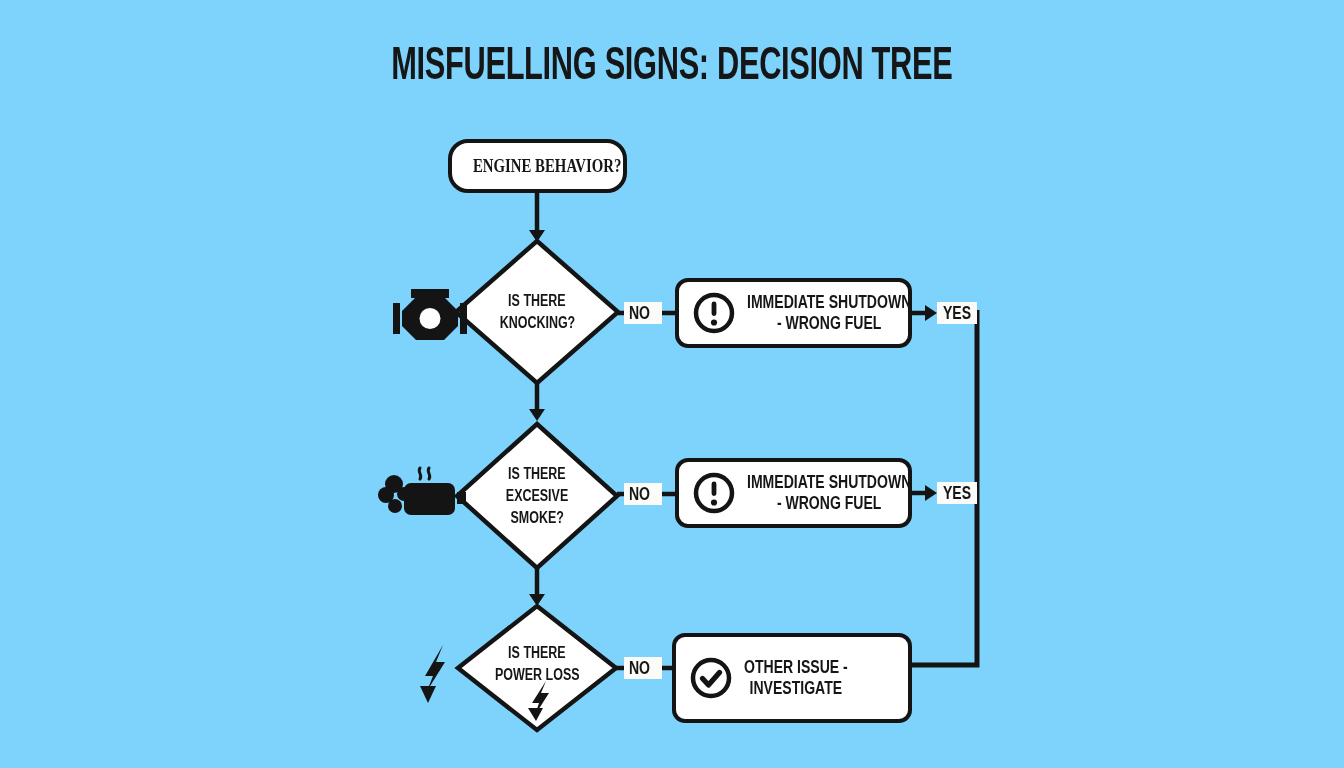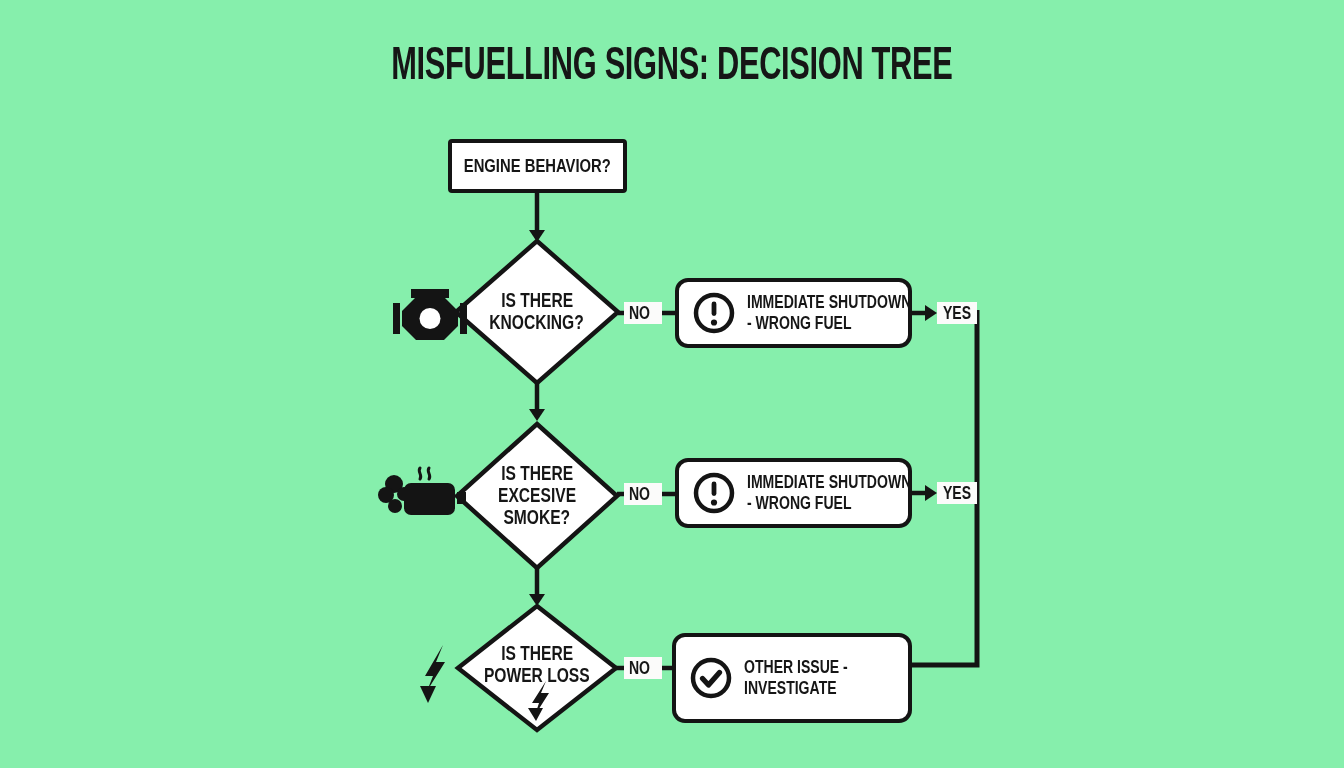--- a/index.html
+++ b/index.html
@@ -3,21 +3,21 @@
 <meta charset="utf-8">
 <style>
   html,body{margin:0;padding:0;}
   body{
     font-family:"Liberation Sans", sans-serif;
     background:#ffffff;
   }
   .canvas{
     position:relative;
     width:1344px;height:768px;
-    background:#86efac;
+    background:#7dd3fc;
     overflow:hidden;
     color:#141414;
   }
   svg.wires{position:absolute;left:0;top:0;z-index:1;}
   .cond{ 
     font-weight:bold;
     color:#161616;
     white-space:nowrap;
   }
   .title{
@@ -33,40 +33,40 @@
   }
   .node{
     position:absolute;z-index:2;
     box-sizing:border-box;
     background:#ffffff;
     border:4px solid #141414;
     display:flex;align-items:center;
   }
   .start-box{
     left:448px;top:139px;width:179px;height:54px;
-    border-radius:4px;justify-content:center;
+    border-radius:20px;font-family:Liberation Serif, serif;
   }
   .start-box .cond{font-size:19px;transform:scaleX(0.78);transform-origin:center center;}
   .outcome{
     border-radius:13px;
-    padding-left:13px;gap:11px;
+    padding-left:13px;gap:11px;text-align:center;
   }
   .outcome-1{left:675px;top:278px;width:237px;height:70px;}
   .outcome-2{left:675px;top:458px;width:237px;height:70px;}
   .outcome-3{left:672px;top:633px;width:240px;height:90px;}
   .outcome .icon{flex:0 0 44px;width:44px;height:44px;}
   .outcome .txt{
     display:flex;flex-direction:column;justify-content:center;
     line-height:21px;font-size:18px;
     transform:scaleX(0.78);transform-origin:left center;
   }
   .dtext{
     position:absolute;z-index:2;
-    display:flex;flex-direction:column;align-items:center;justify-content:flex-start;
-    text-align:center;line-height:22px;font-size:20px;
+    display:flex;flex-direction:column;align-items:center;justify-content:center;
+    text-align:center;line-height:22px;font-size:16px;
   }
   .dtext .cond{display:block;transform:scaleX(0.78);transform-origin:center center;}
   .dtext-1{left:462px;top:289px;width:150px;height:46px;}
   .dtext-2{left:462px;top:462px;width:150px;height:68px;}
   .dtext-3{left:462px;top:642px;width:150px;height:44px;}
   .edge-label{
     position:absolute;z-index:3;
     font-size:18px;line-height:22px;
     background:#fbfbfa;padding:0 2px;
   }

